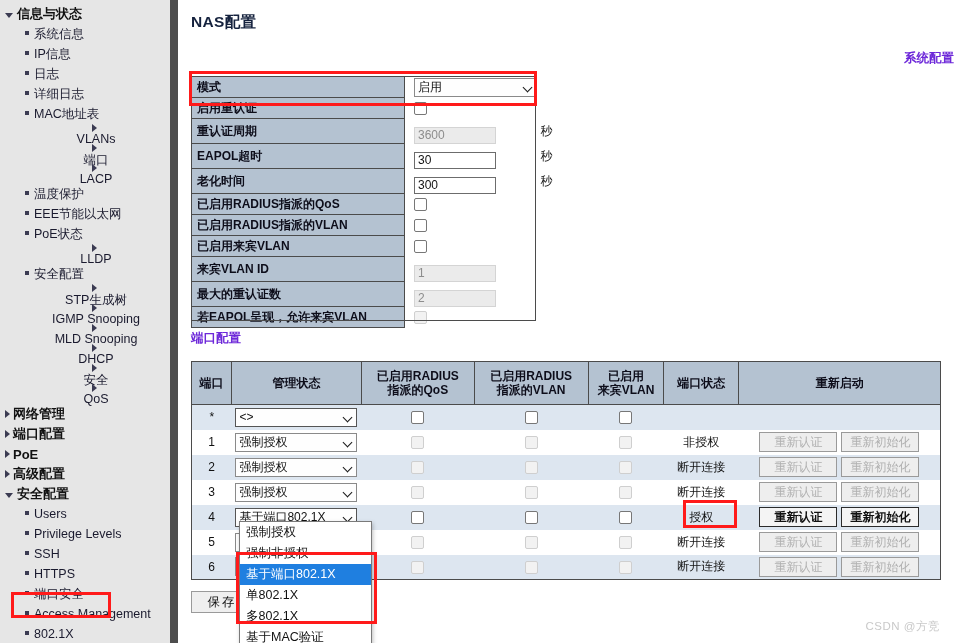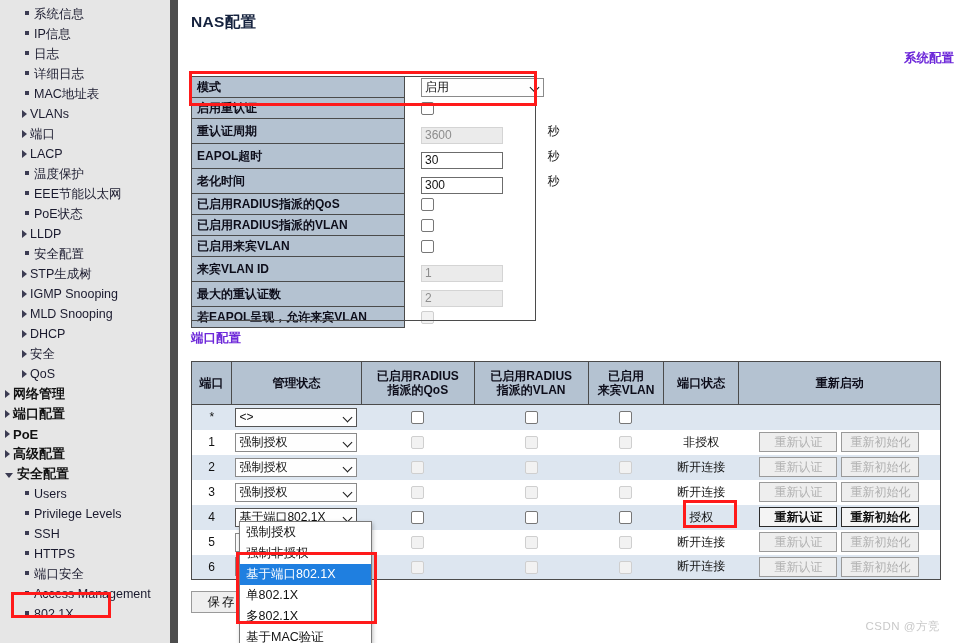--- a/index.html
+++ b/index.html
@@ -28,21 +28,21 @@
   .nav-row {
     display: flex; align-items: center;
     height: 20px;
     font-size: 12.5px;
     color: #1a1a2e;
     white-space: nowrap;
     cursor: default;
   }
   .nav-top { font-weight: bold; padding-left: 5px; font-size: 13px; color: #111; }
   .nav-l2 { padding-left: 25px; }
-  .nav-l2b { padding-left: 22px; }
+  .nav-l2b { padding-left: 22px; flex-direction: column; }
   .tri {
     display: inline-block;
     width: 0; height: 0;
     margin-right: 3px;
     border-left: 5px solid #3b3b52;
     border-top: 4px solid transparent;
     border-bottom: 4px solid transparent;
   }
   .tri-down {
     display: inline-block;
@@ -98,21 +98,21 @@
     color: #0d0d1a;
     font-weight: bold;
     padding-left: 5px;
     font-size: 12px;
     white-space: nowrap;
   }
   #syscfg td.val {
     width: 118px;
     height: 21px;
     background: #fff;
-    padding-left: 16px;
+    padding-left: 9px;
     vertical-align: middle;
   }
   #syscfg td.unit {
     width: 22px;
     height: 21px;
     background: #fff;
     font-size: 12px;
     color: #111;
     padding-left: 3px;
   }
@@ -303,20 +303,24 @@
     letter-spacing: .5px;
     z-index: 5;
   }
 </style>
 </head>
 <body>
 
 <div id="root">
 
   <div id="sidebar">
+      <div class="nav-row nav-top">
+        <span class="tri-down"></span>
+        <span>信息与状态</span>
+      </div>
       <div class="nav-row nav-l2">
         <span class="sq"></span>
         <span>系统信息</span>
       </div>
       <div class="nav-row nav-l2">
         <span class="sq"></span>
         <span>IP信息</span>
       </div>
       <div class="nav-row nav-l2">
         <span class="sq"></span>

